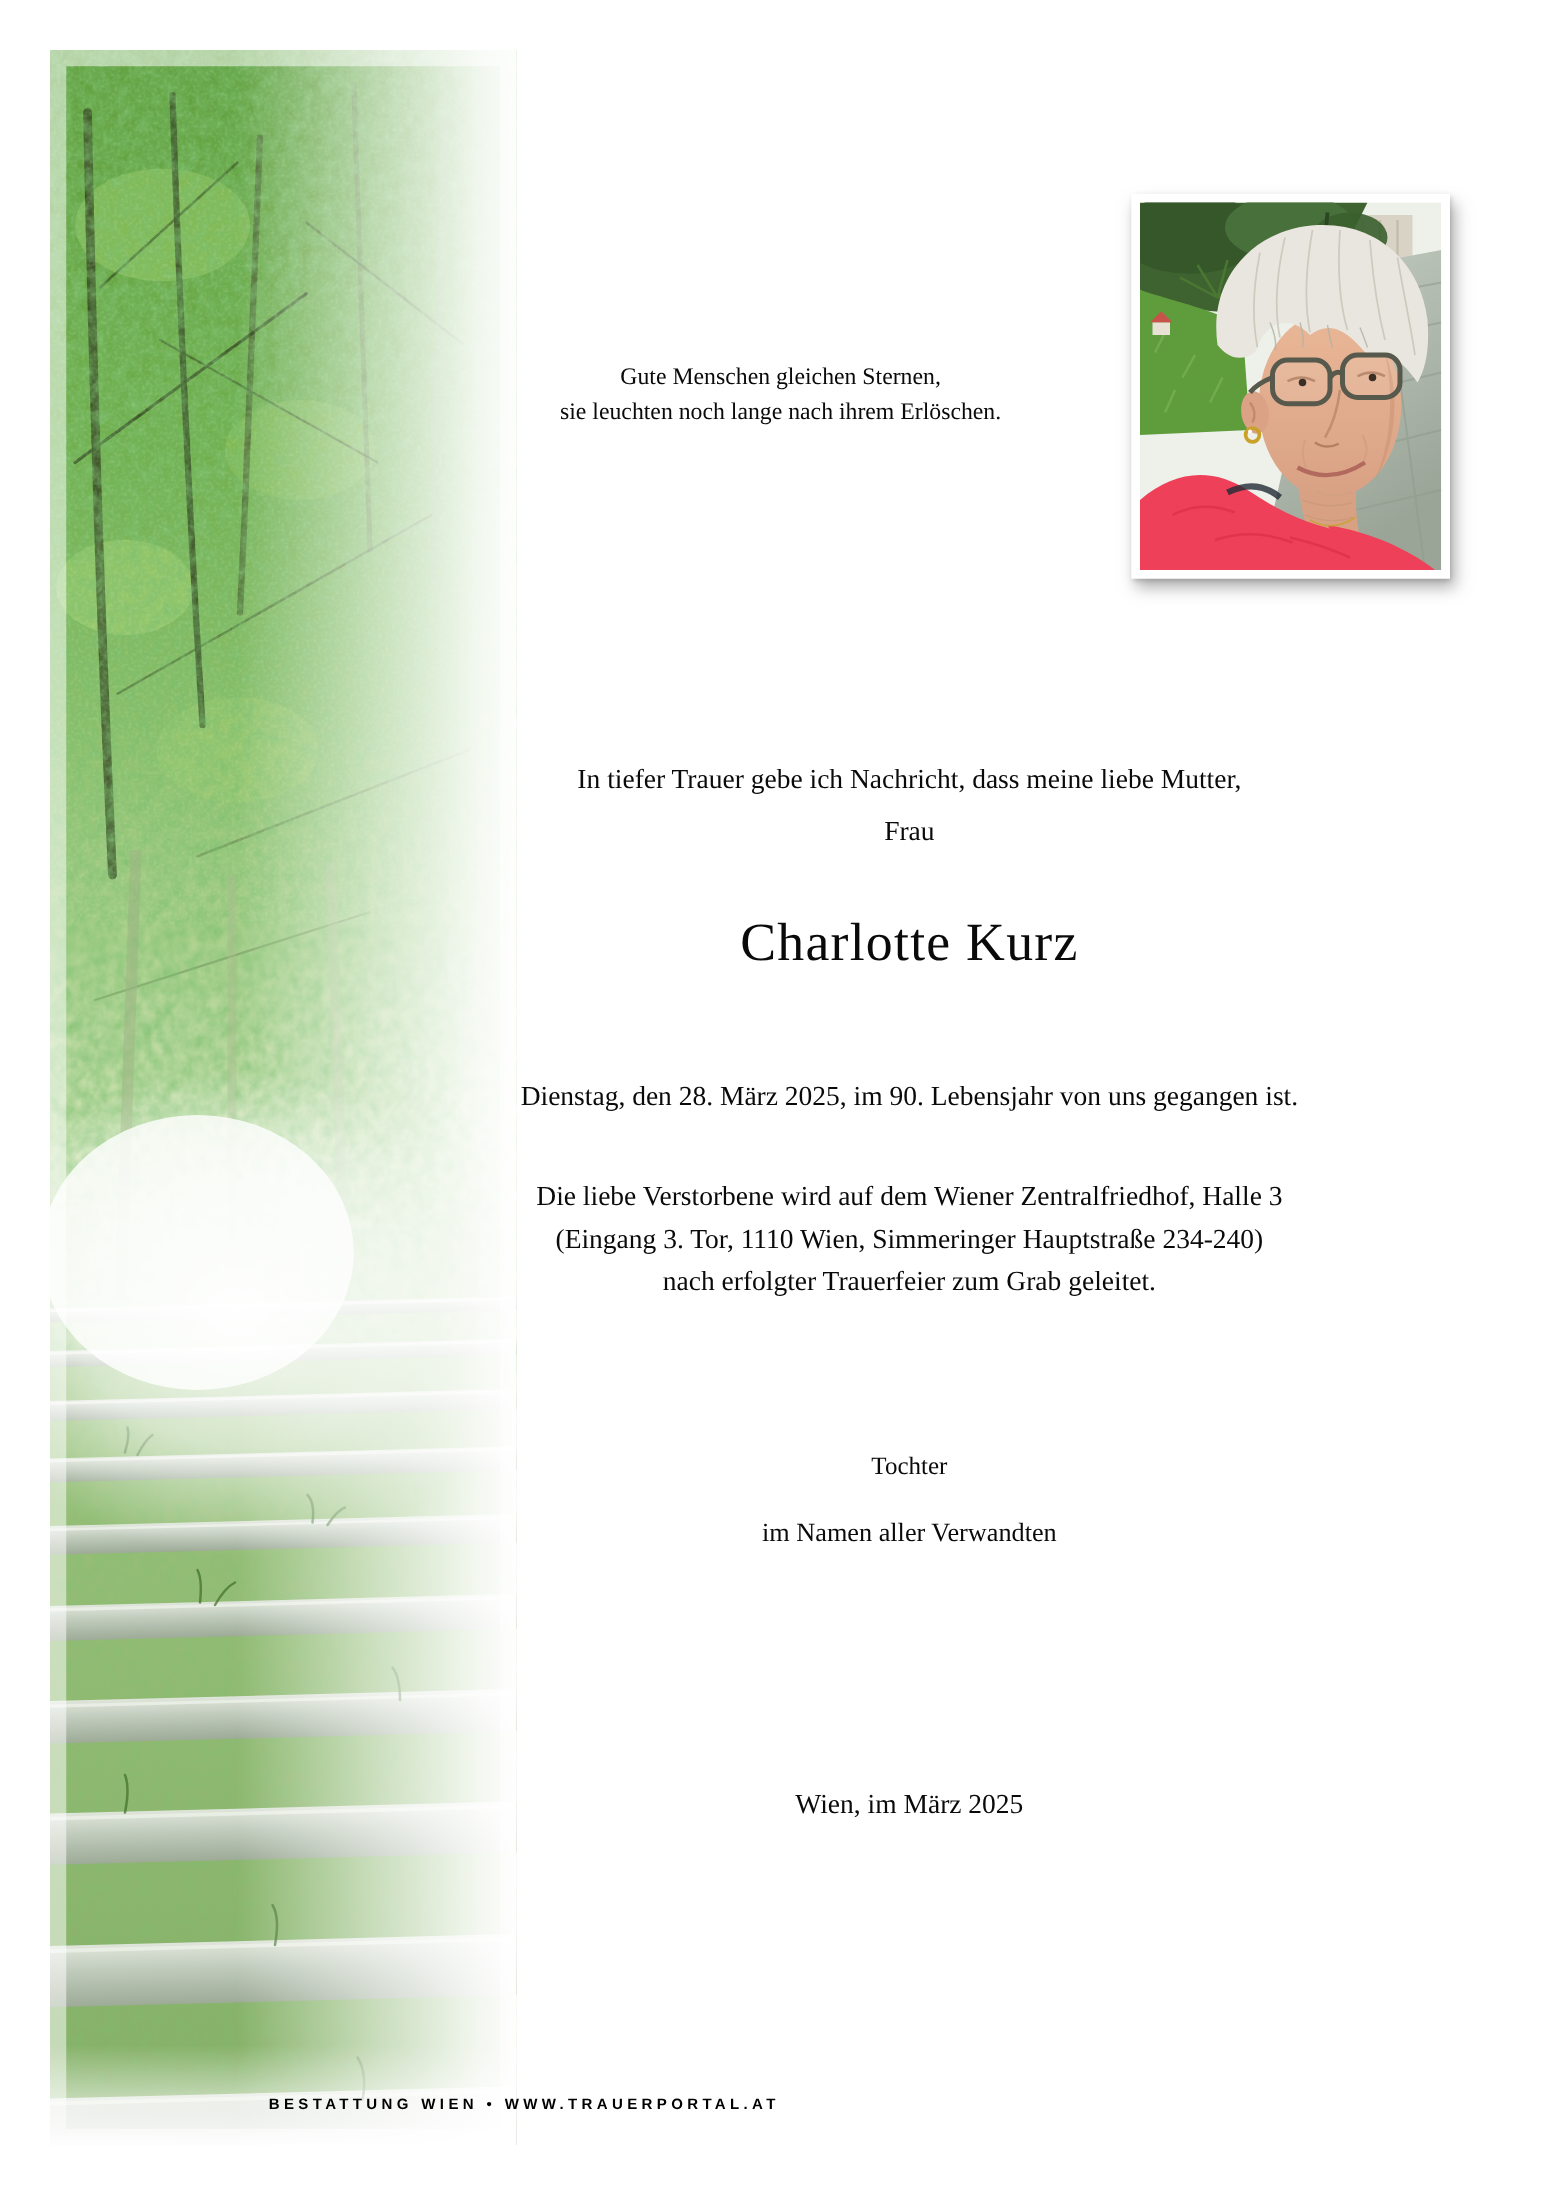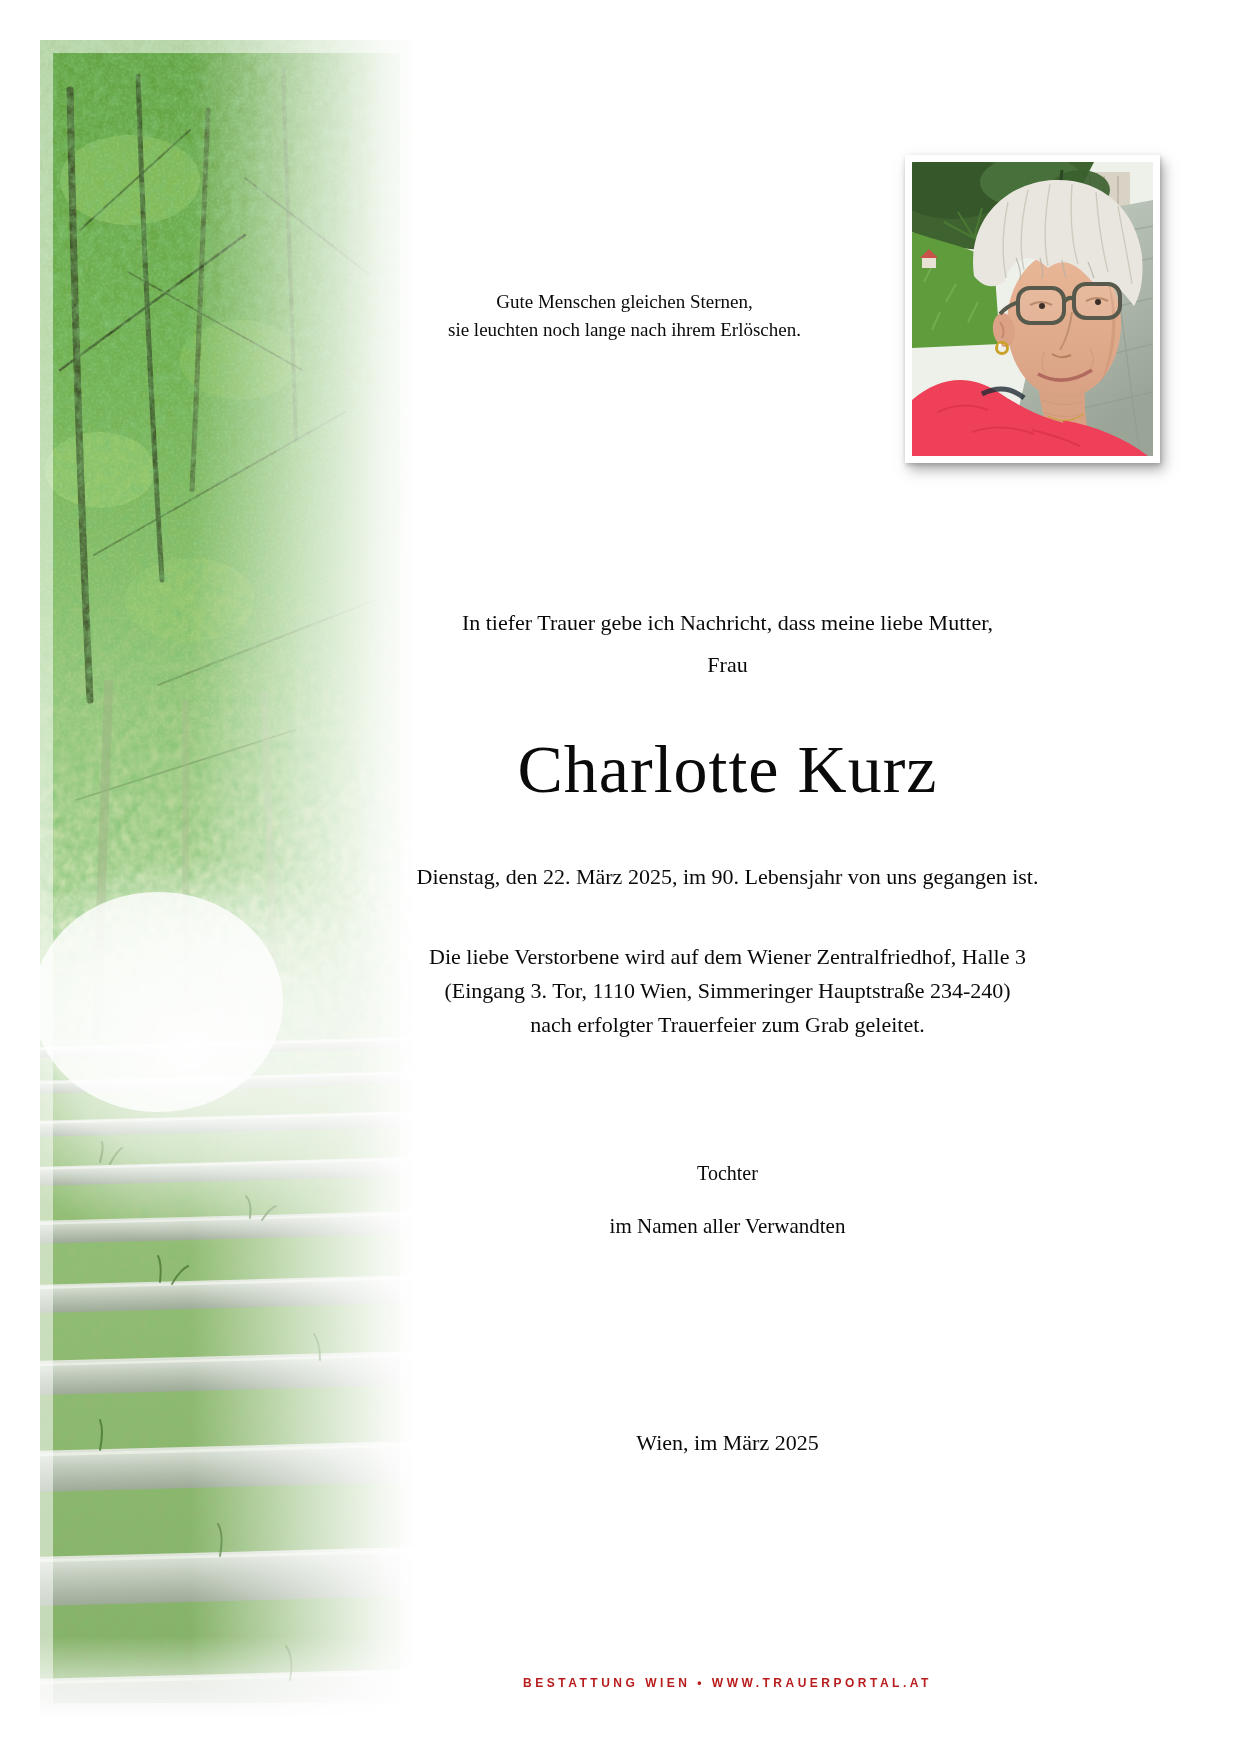--- a/index.html
+++ b/index.html
@@ -22,32 +22,32 @@
     position:absolute; left:905px; top:155px; background:#ffffff; padding:7px;
     box-shadow: 4px 7px 12px rgba(110,110,110,0.55), 1px 2px 4px rgba(130,130,130,0.45);
   }
   .photo-frame svg { display:block; width:241px; height:294px; }
 
   
   .content { position:absolute; left:215px; top:0; width:1025px; height:1754px; text-align:center; }
   .content p, .content h1, .content .funeral { position:absolute; left:0; right:0; margin:4px; font-weight:normal; }
   .intro   { top:606px;  font-size:22px; }
   .frau    { top:648px;  font-size:22px; }
-  .name    { top:726px;  font-size:68px; font-weight:bold; letter-spacing:1px; }
+  .name    { top:726px;  font-size:43px; font-weight:bold; letter-spacing:1px; }
   .death   { top:860px;  font-size:22px; }
   .funeral { top:936px;  font-size:22px; line-height:34px; }
   .doris   { top:1116px; font-size:28px; font-weight:bold; }
   .tochter { top:1158px; font-size:20px; }
   .family  { top:1210px; font-size:21px; font-weight:bold; }
   .place   { top:1426px; font-size:22px; }
 
   .footer {
-    position:absolute; left:215px; width:1025px; top:1676px; text-align:center;
+    position:absolute; left:215px; width:1025px; top:1676px; 
     font-family:"Liberation Sans", sans-serif; font-size:12px; letter-spacing:3.5px;
-    color:#b91c1c; font-weight:bold;
+    color:#000000; font-weight:bold;
   }
 </style>
 </head>
 <body>
 
 <div class="page">
 
   <div class="forest">
     <svg viewBox="0 0 373 1676" preserveAspectRatio="none" role="img" aria-label="Waldweg mit Steintreppe im Licht">
       <defs>
@@ -312,21 +312,21 @@
       <path d="M178,186 Q184,198 179,206" stroke="#cf9d7f" stroke-width="1.5" fill="none" opacity="0.75"></path>
       <path d="M126,212 Q152,226 180,208" stroke="#b26a5e" stroke-width="3.5" fill="none"></path>
       <path d="M140,231 Q155,238 170,231" stroke="#cfa083" stroke-width="1.5" fill="none" opacity="0.7"></path>
     </svg>
   </div>
 
   <div class="content">
     <p class="intro">In tiefer Trauer gebe ich Nachricht, dass meine liebe Mutter,</p>
     <p class="frau">Frau</p>
     <h1 class="name">Charlotte Kurz</h1>
-    <p class="death">Dienstag, den 22. März 2025, im 90. Lebensjahr von uns gegangen ist.</p>
+    <p class="death">Dienstag, den 28. März 2025, im 90. Lebensjahr von uns gegangen ist.</p>
     <div class="funeral">
       <div>Die liebe Verstorbene wird auf dem Wiener Zentralfriedhof, Halle 3</div>
       <div>(Eingang 3. Tor, 1110 Wien, Simmeringer Hauptstraße 234-240)</div>
       <div>nach erfolgter Trauerfeier zum Grab geleitet.</div>
     </div>
     <p class="tochter">Tochter</p>
     <p class="family">im Namen aller Verwandten</p>
     <p class="place">Wien, im März 2025</p>
   </div>
 

